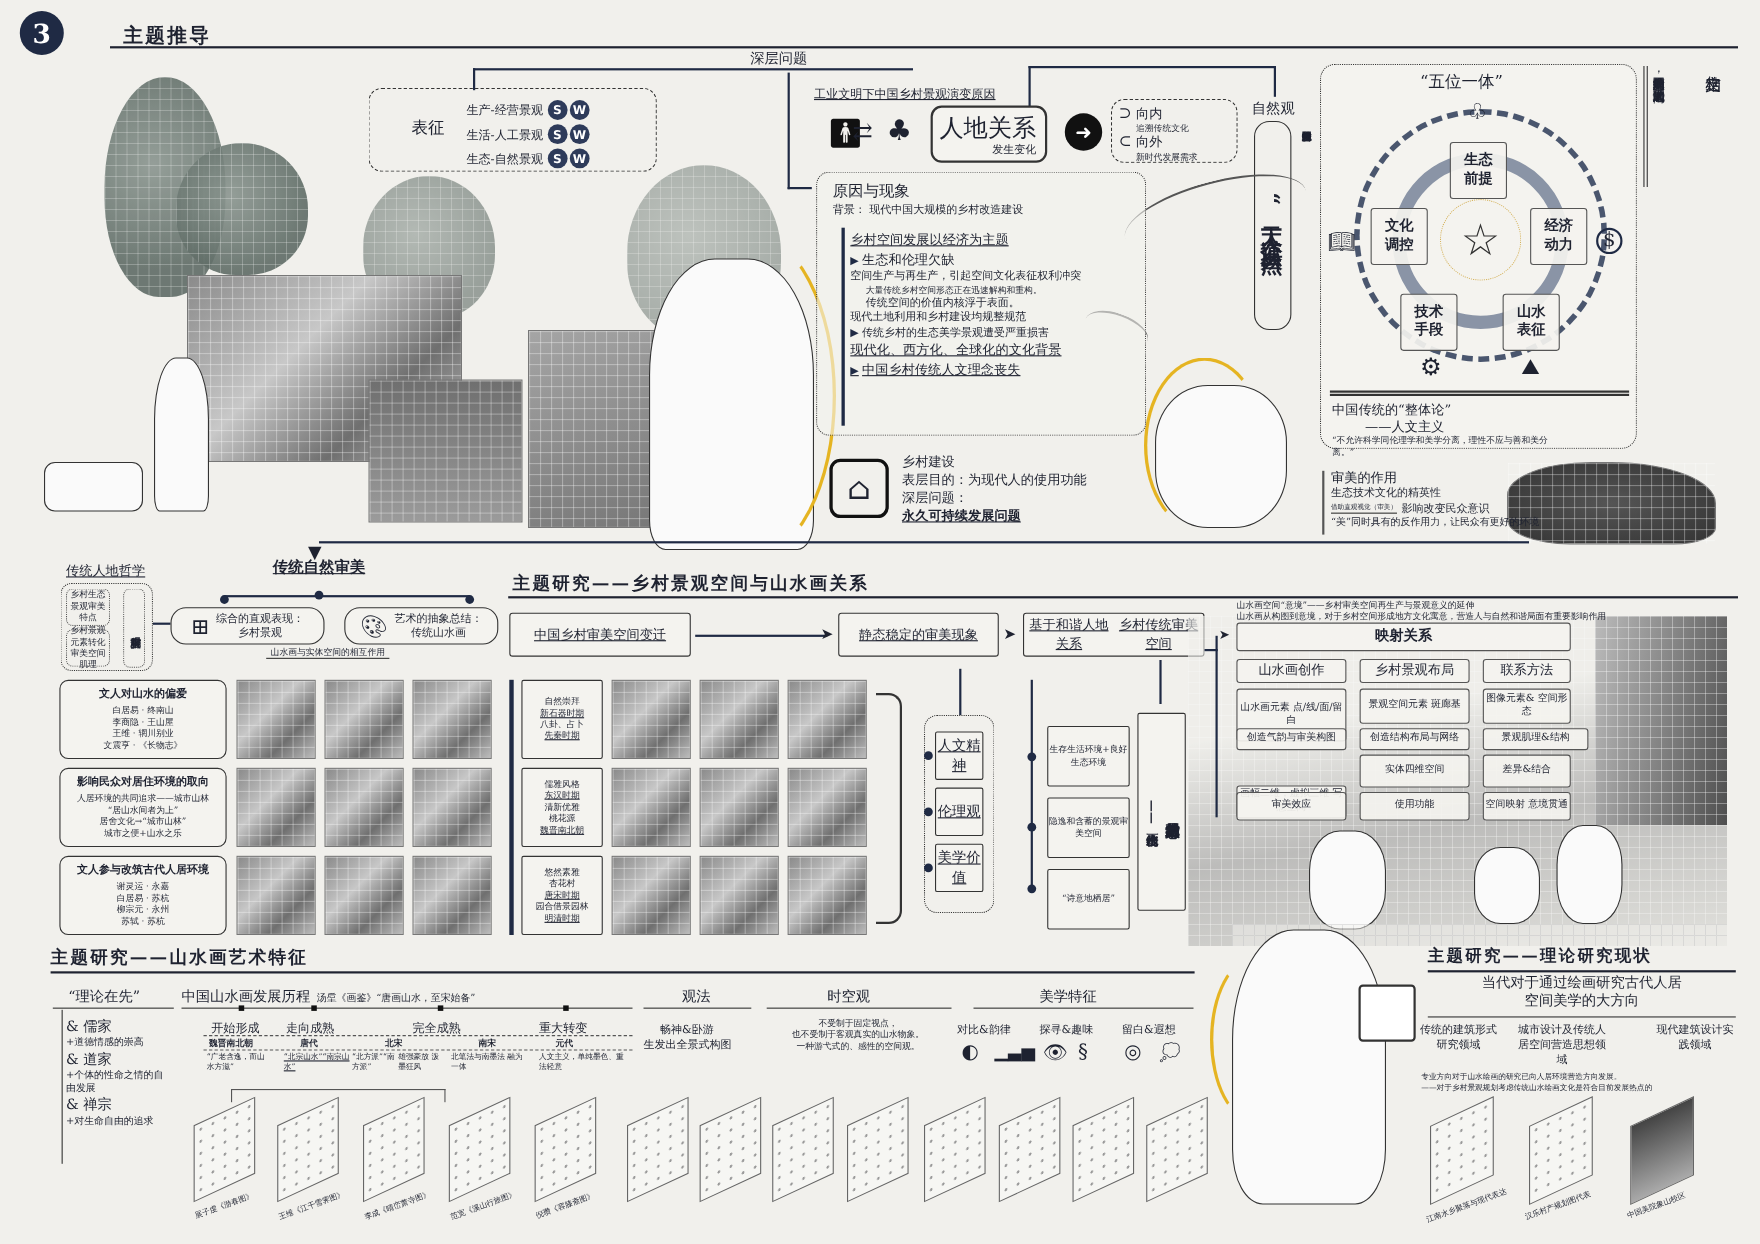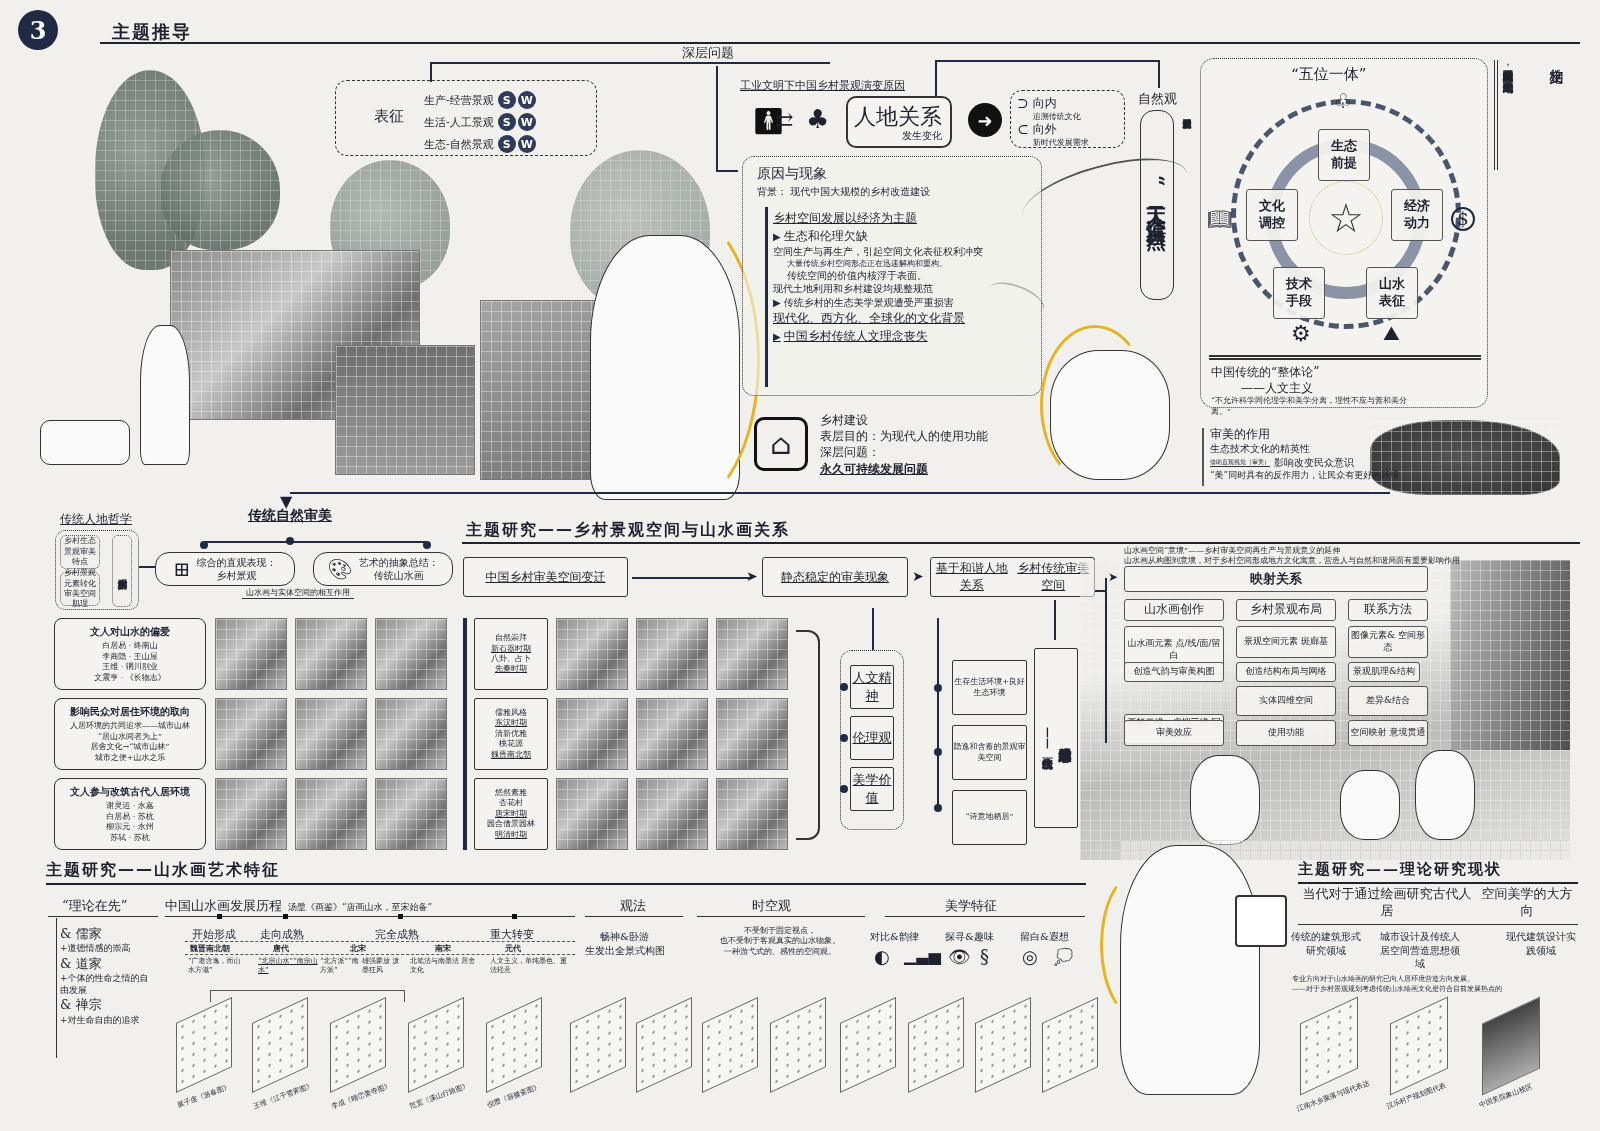--- a/index.html
+++ b/index.html
@@ -406,21 +406,21 @@
 <div class="pmap-cell" style="left:1348px;top:626px;width:80px;height:32px;font-size:9px;">
     <span>图像元素&amp; 空间形态</span>
   </div>
 
 <div class="pmap-cell" style="left:1124px;top:662px;width:100px;height:20px;font-size:9px;">
     <span>创造气韵与审美构图</span>
   </div>
 <div class="pmap-cell" style="left:1236px;top:662px;width:100px;height:20px;font-size:9px;">
     <span>创造结构布局与网络</span>
   </div>
-<div class="pmap-cell" style="left:1348px;top:662px;width:72px;height:20px;font-size:9px;">
+<div class="pmap-cell" style="left:1348px;top:662px;width:96px;height:20px;font-size:9px;">
     <span>景观肌理&amp;结构</span>
   </div>
 
 <div class="pmap-cell" style="left:1124px;top:686px;width:100px;height:30px;font-size:9px;margin-top:28px;">
     <span>画幅二维，虚拟三维 写意空间</span>
   </div>
 <div class="pmap-cell" style="left:1236px;top:686px;width:100px;height:30px;font-size:9px;">
     <span>实体四维空间</span>
   </div>
 <div class="pmap-cell" style="left:1348px;top:686px;width:80px;height:30px;font-size:9px;">
@@ -474,21 +474,21 @@
 <div class="abs tiny" style="left:190px;top:943px;font-weight:bold;">魏晋南北朝</div>
 <div class="abs tiny" style="left:273px;top:943px;font-weight:bold;">唐代</div>
 <div class="abs tiny" style="left:350px;top:943px;font-weight:bold;">北宋</div>
 <div class="abs tiny" style="left:435px;top:943px;font-weight:bold;">南宋</div>
 <div class="abs tiny" style="left:505px;top:943px;font-weight:bold;">元代</div>
 <div class="abs" style="left:185px;top:954px;width:390px;border-top:1px dashed #555;"></div>
 <div class="abs tiny" style="left:188px;top:957px;width:58px;font-size:7px;">“广老含逸，而山水方滋”</div>
 <div class="abs tiny" style="left:258px;top:957px;width:60px;font-size:7px;text-decoration:underline;">“北宗山水”“南宗山水”</div>
 <div class="abs tiny" style="left:320px;top:957px;width:40px;font-size:7px;">“北方派”“南方派”</div>
 <div class="abs tiny" style="left:362px;top:957px;width:40px;font-size:7px;">雄强豪放 泼墨狂风</div>
-<div class="abs tiny" style="left:410px;top:957px;width:70px;font-size:7px;">北笔法与南墨法 居舍文化</div>
+<div class="abs tiny" style="left:410px;top:957px;width:70px;font-size:7px;">北笔法与南墨法 融为一体</div>
 <div class="abs tiny" style="left:490px;top:957px;width:80px;font-size:7px;">人文主义，单纯墨色、重法轻意</div>
 
 <div class="abs" style="left:210px;top:990px;width:195px;height:12px;border:1px solid #555;border-bottom:none;"></div>
 
 <div class="stage-card dotgrid" style="left:176px;top:1010px;"></div>
 <div class="stage-card dotgrid" style="left:252px;top:1010px;"></div>
 <div class="stage-card dotgrid" style="left:330px;top:1010px;"></div>
 <div class="stage-card dotgrid" style="left:408px;top:1010px;"></div>
 <div class="stage-card dotgrid" style="left:486px;top:1010px;"></div>
 <div class="stage-card dotgrid" style="left:570px;top:1010px;"></div>
@@ -530,21 +530,21 @@
 <div class="abs" style="left:980px;top:946px;font-size:18px;">§</div>
 <div class="abs" style="left:1022px;top:946px;font-size:18px;">◎</div>
 <div class="abs" style="left:1052px;top:946px;font-size:18px;">💭︎</div>
 
 <div class="figure" style="left:1120px;top:845px;width:140px;height:250px;border-radius:40% 40% 20% 20%;"></div>
 <div class="abs" style="left:1235px;top:895px;width:52px;height:52px;border:2px solid #333;border-radius:4px;background:#fff;"></div>
 <div class="yellow" style="left:1100px;top:870px;width:80px;height:150px;border-color:transparent transparent transparent #e5b422;"></div>
 
 <div class="abs section-title" style="left:1298px;top:860px;font-size:15px;">主题研究——理论研究现状</div>
 <div class="rule" style="left:1298px;top:882px;width:280px;"></div>
-<div class="abs center" style="left:1298px;top:886px;width:280px;flex-direction:row;font-size:13px;line-height:1.3;justify-content:flex-end;">
+<div class="abs center" style="left:1298px;top:886px;width:280px;flex-direction:column;font-size:13px;line-height:1.3;justify-content:flex-end;">
   <div>当代对于通过绘画研究古代人居</div>
   <div>空间美学的大方向</div>
 </div>
 <div class="abs" style="left:1298px;top:924px;width:280px;height:1px;background:#333;"></div>
 <div class="abs small center" style="left:1290px;top:930px;width:72px;">传统的建筑形式研究领域</div>
 <div class="abs small center" style="left:1380px;top:930px;width:80px;">城市设计及传统人居空间营造思想领域</div>
 <div class="abs small center" style="left:1505px;top:930px;width:72px;">现代建筑设计实践领域</div>
 <div class="abs tiny" style="left:1292px;top:975px;font-size:7px;">专业方向对于山水绘画的研究已向人居环境营造方向发展。</div>
 <div class="abs tiny" style="left:1292px;top:985px;font-size:7px;">——对于乡村景观规划考虑传统山水绘画文化是符合目前发展热点的</div>
 <div class="stage-card dotgrid" style="left:1300px;top:1010px;width:58px;height:72px;"></div>

